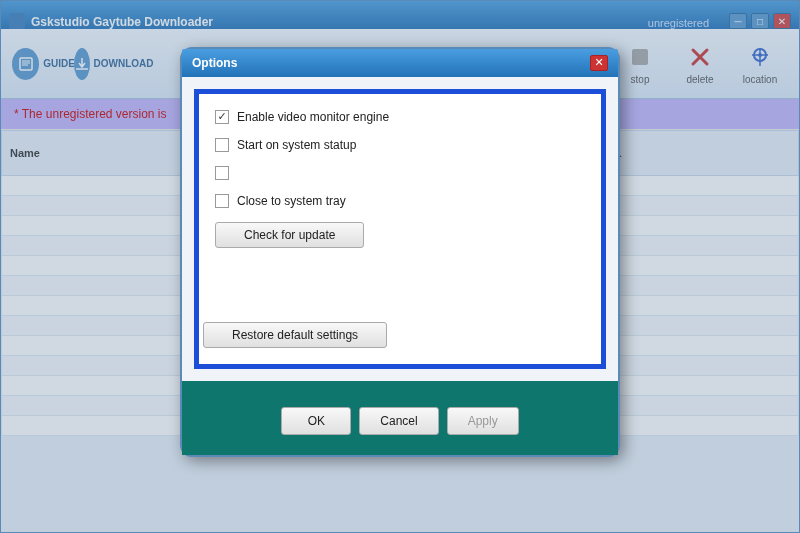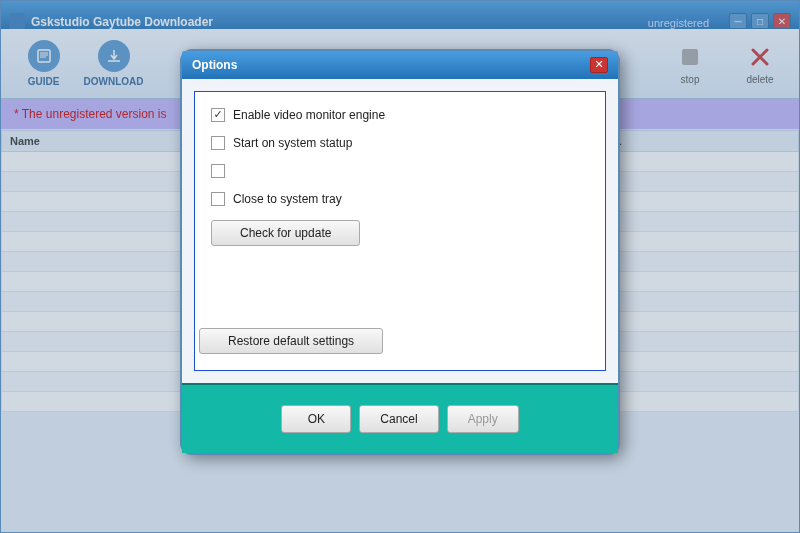--- a/index.html
+++ b/index.html
@@ -75,21 +75,20 @@
       border-bottom: 1px solid #aac4dc;
       display: flex;
       align-items: center;
       padding: 0 10px;
       gap: 5px;
     }
     .toolbar-btn {
       width: 65px;
       height: 60px;
       display: flex;
-      flex-direction: column;
       align-items: center;
       justify-content: center;
       gap: 4px;
       cursor: pointer;
       border-radius: 4px;
       border: 1px solid transparent;
     }
     .toolbar-btn .icon-circle {
       width: 32px;
       height: 32px;
@@ -106,21 +105,21 @@
       color: #336699;
       font-weight: 600;
       text-transform: uppercase;
     }
 
     
     .toolbar-right {
       margin-left: auto;
       display: flex;
       align-items: center;
-      gap: 12px;
+      gap: 2px;
     }
     .toolbar-right-btn {
       width: 58px;
       height: 60px;
       display: flex;
       flex-direction: column;
       align-items: center;
       justify-content: center;
       gap: 3px;
       cursor: pointer;
@@ -156,21 +155,21 @@
     }
 
     
     .data-table {
       width: 100%;
       border-collapse: collapse;
     }
     .data-table th {
       background: #e8f0f8;
       border: 1px solid #ccd8e8;
-      padding: 4px 8px;
+      padding: 16px 8px;
       text-align: left;
       font-size: 11px;
       color: #333;
       font-weight: 600;
     }
     .data-table td {
       border: 1px solid #e0e8f0;
       padding: 4px 8px;
       height: 20px;
       font-size: 11px;
@@ -252,21 +251,21 @@
       background: #f0f4f8;
       border-color: #aac4dc;
       border-bottom: 1px solid #f0f4f8;
       margin-bottom: -1px;
       font-weight: 500;
     }
 
     
     .tab-content {
       background: white;
-      border: 1px solid #1d4ed8;
+      border: 5px solid #1d4ed8;
       padding: 16px;
       min-height: 280px;
       position: relative;
     }
 
     
     .checkbox-item {
       display: flex;
       align-items: center;
       gap: 8px;
@@ -306,26 +305,26 @@
 
     
     .restore-btn-area {
       position: absolute;
       bottom: 16px;
       left: 4px;
     }
 
     
     .dialog-footer {
-      border-top: 2px solid #0f766e;
+      border-top: 6px solid #0f766e;
       padding: 20px;
       display: flex;
       justify-content: center;
       gap: 8px;
-      background: #14b8a6;
+      background: #0f766e;
     }
     .footer-btn {
       background: linear-gradient(to bottom, #f8f8f8, #e0e0e0);
       border: 1px solid #aaa;
       border-radius: 3px;
       padding: 6px 20px;
       font-size: 12px;
       cursor: pointer;
       color: #222;
       min-width: 70px;
@@ -384,20 +383,31 @@
       </div>
       <div class="toolbar-right-btn">
         <div class="icon-box delete-icon">
           <svg width="24" height="24" viewBox="0 0 24 24">
             <line x1="5" y1="5" x2="19" y2="19" stroke="#cc3333" stroke-width="3" stroke-linecap="round"></line>
             <line x1="19" y1="5" x2="5" y2="19" stroke="#cc3333" stroke-width="3" stroke-linecap="round"></line>
           </svg>
         </div>
         <span class="btn-label">delete</span>
       </div>
+      <div class="toolbar-right-btn">
+        <div class="icon-box location-icon">
+          <svg width="24" height="24" viewBox="0 0 24 24">
+            <circle cx="12" cy="10" r="6" fill="none" stroke="#3366cc" stroke-width="2"></circle>
+            <circle cx="12" cy="10" r="2" fill="#3366cc"></circle>
+            <line x1="12" y1="3" x2="12" y2="21" stroke="#3366cc" stroke-width="1.5"></line>
+            <line x1="4" y1="10" x2="20" y2="10" stroke="#3366cc" stroke-width="1.5"></line>
+          </svg>
+        </div>
+        <span class="btn-label">location</span>
+      </div>
     </div>
   </div>
 
   <div class="content-area">
     <div class="unregistered-msg">* The unregistered version is</div>
     <table class="data-table">
       <thead>
         <tr>
           <th>Name</th>
           <th>S</th>

